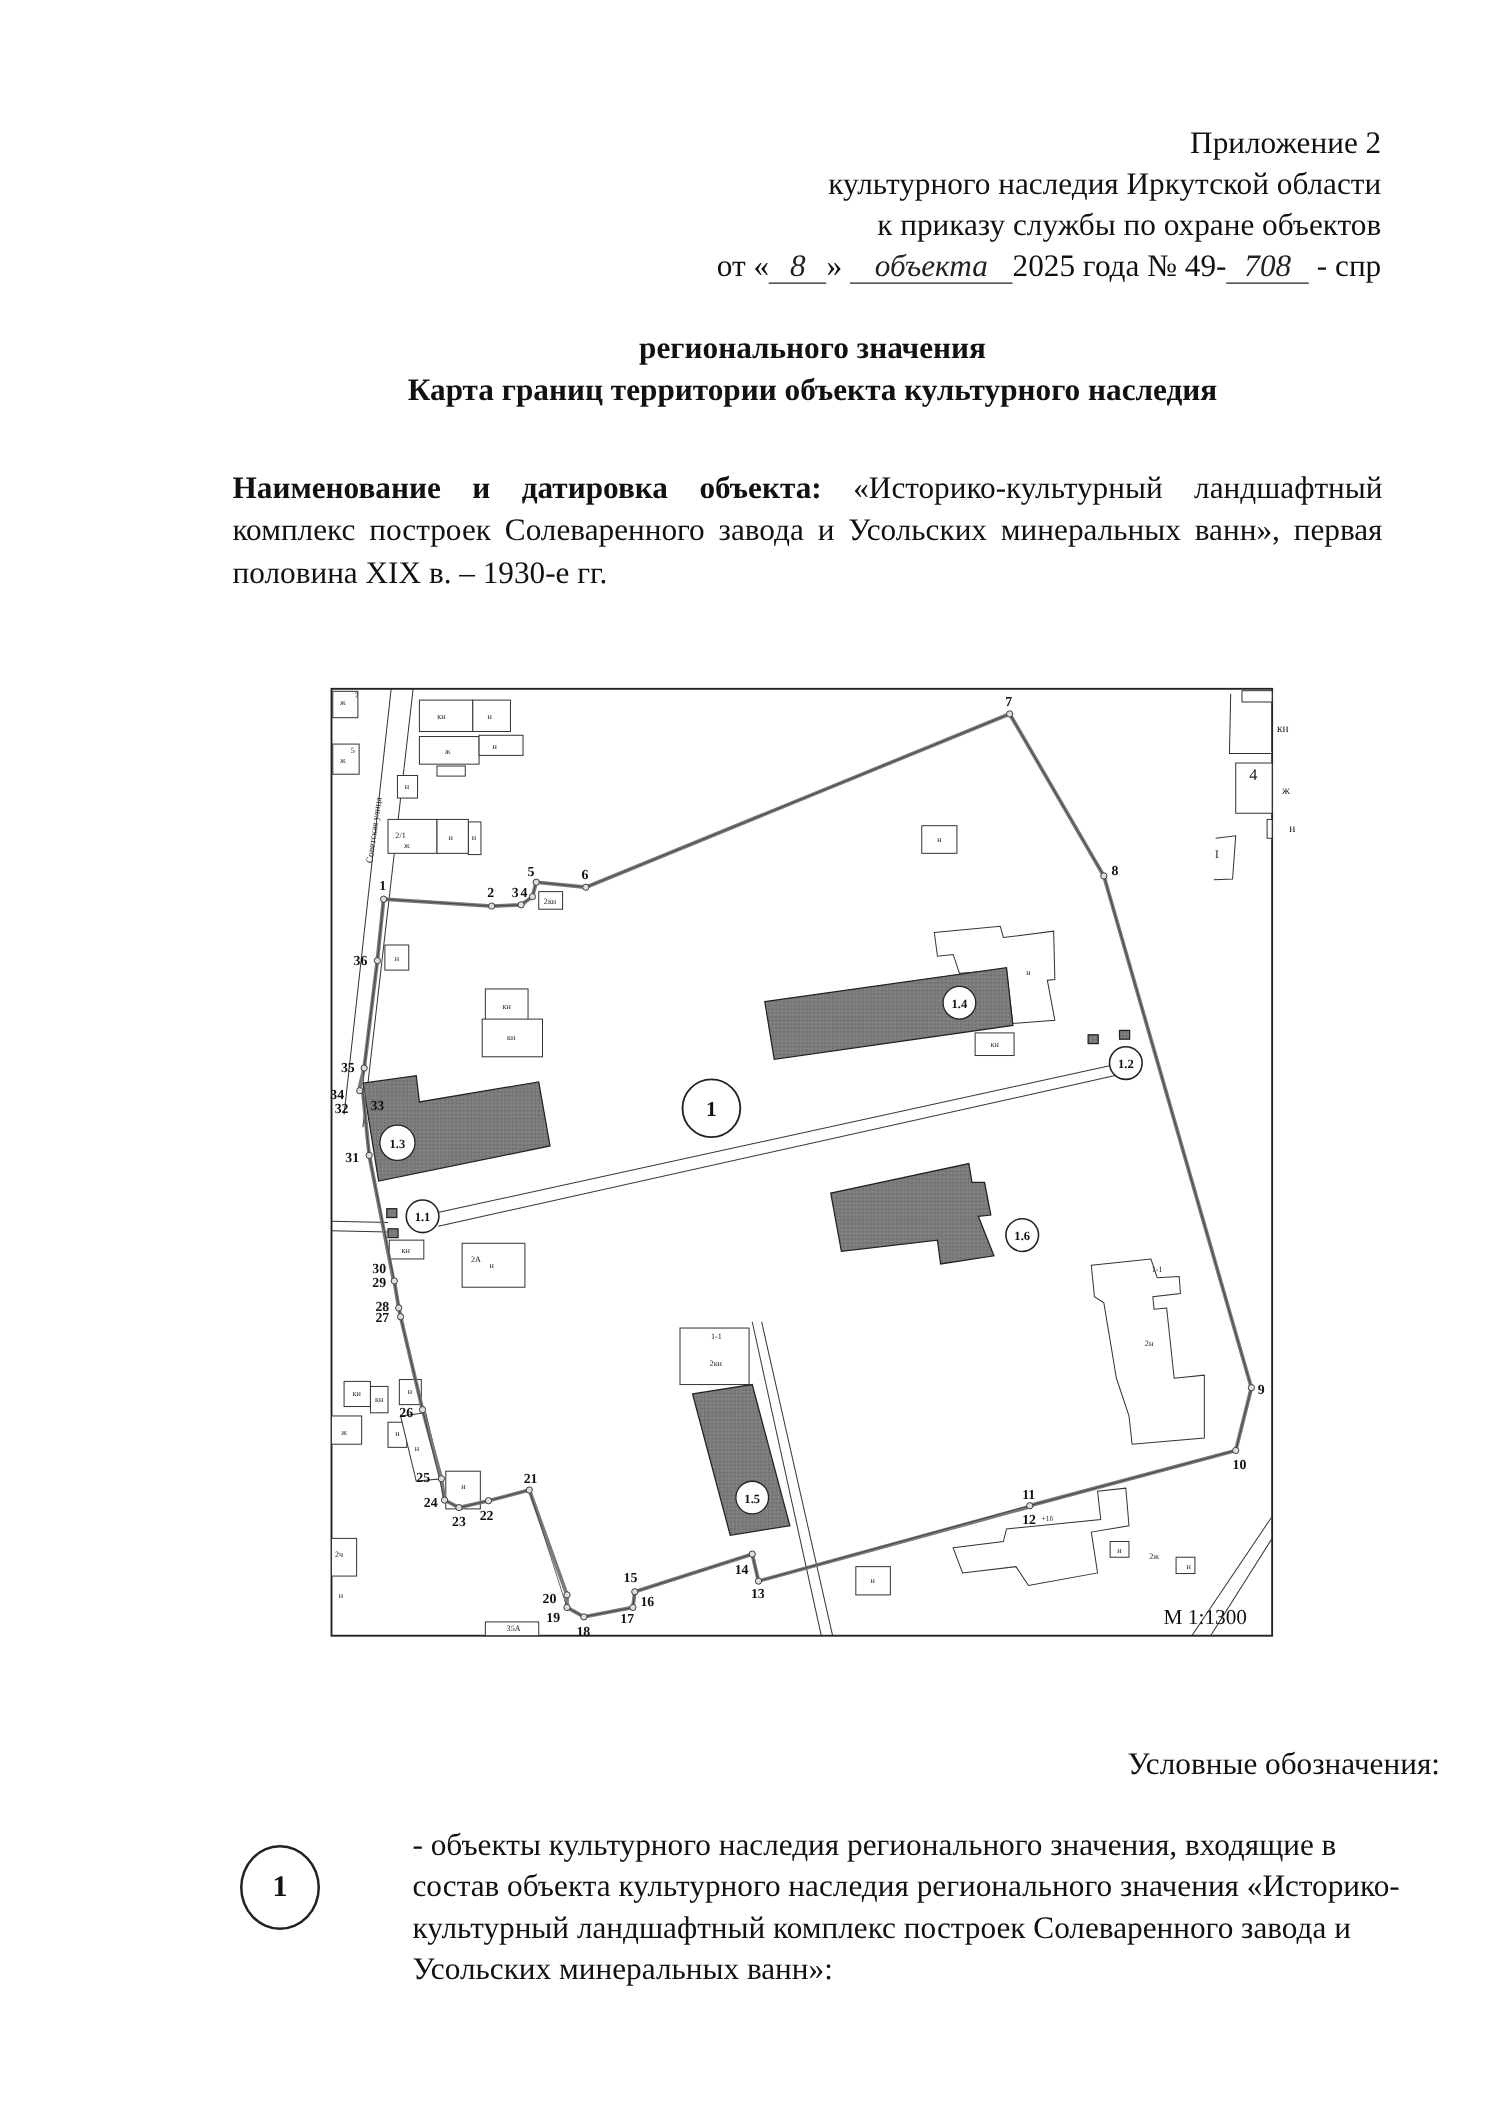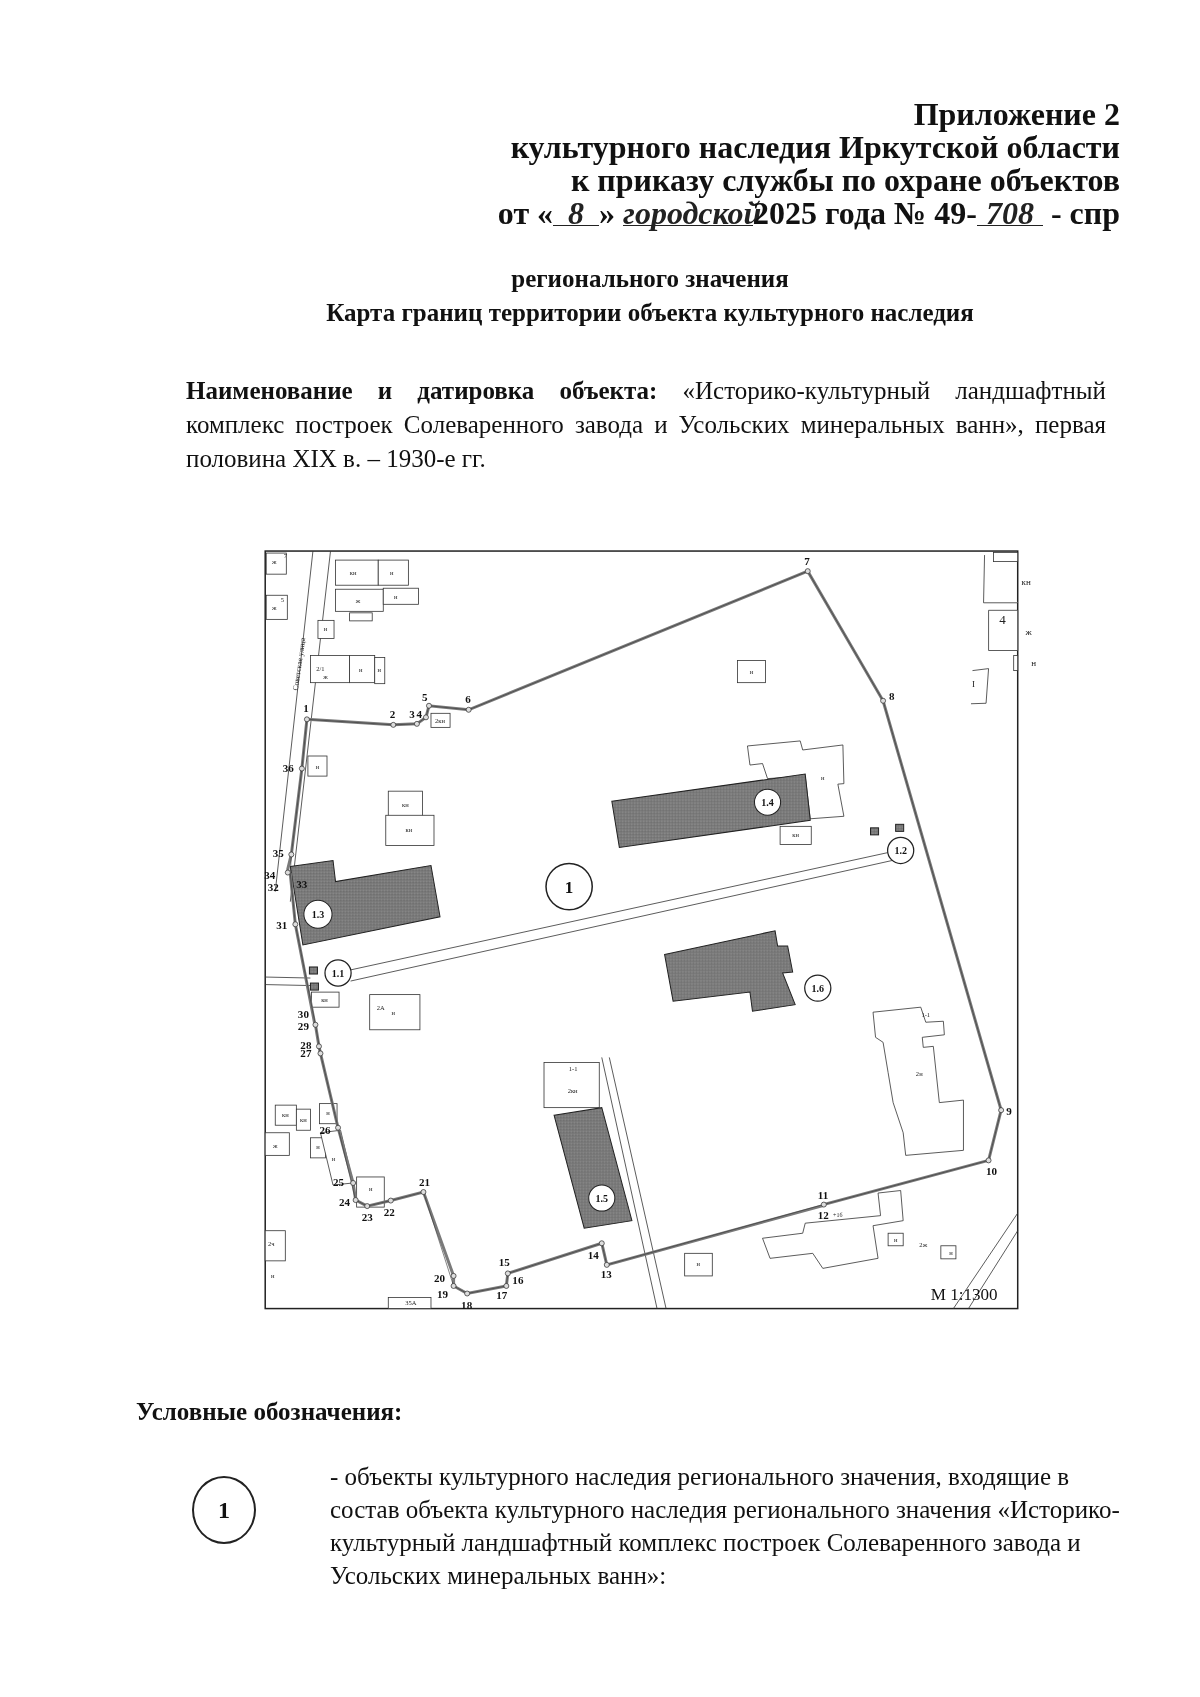--- a/index.html
+++ b/index.html
@@ -1,47 +1,47 @@
 <!DOCTYPE html>
 <html><head>
 <meta charset="utf-8">
 <style>
   html, body { margin:0; padding:0; background:#ffffff; }
   body { width:1200px; height:1697px; position:relative; overflow:hidden;
          font-family:"Liberation Serif", "DejaVu Serif", serif; color:#111; }
-  .hdr { position:absolute; right:80px; top:98px; text-align:right;
-         font-size:32px; line-height:33px;font-weight:bold; }
+  .hdr { position:absolute; right:95px; top:98px; text-align:right;
+         font-size:25px; line-height:33px; }
   .hdr .hw { font-family:"Liberation Serif", serif; font-style:italic; display:inline-block;
              border-bottom:1px solid #222; line-height:24px; text-align:center; color:#222; }
   .title { position:absolute; left:160px; width:980px; top:262px; text-align:center;
            font-weight:bold; font-size:25px; line-height:34px; }
   .body-text { position:absolute; left:172px; width:948px; top:360px;
                font-size:25px; line-height:34px; text-align:justify; }
   .body-text p { margin:14px; }
   .body-text b { font-weight:bold; }
   .map { position:absolute; left:260px; top:540px; width:780px; height:860px; }
   .map svg { width:780px; height:860px; display:block; }
-  .legend-title { position:absolute; left:136px; width:1000px; top:1396px; text-align:left;
-                  font-weight:bold; font-size:25px; line-height:32px; }
+  .legend-title { position:absolute; left:152px; width:1000px; top:1396px; text-align:right;
+                  font-weight:normal; font-size:25px; line-height:32px; }
   .legend-row { position:absolute; left:180px; top:1460px; width:940px; }
   .legend-symbol { position:absolute; left:12px; top:16px; width:60px; height:64px;
                    border:2px solid #222; border-radius:50%; text-align:center;
                    font-size:24px; line-height:64px; font-weight:bold; }
   .legend-text { position:absolute; left:150px; top:0; width:800px; font-size:25px; line-height:33px; }
 </style>
 </head>
 <body>
 
 <div class="hdr">
   <div>Приложение 2</div>
   <div>культурного наследия Иркутской области</div>
   <div>к приказу службы по охране объектов</div>
   <div>
     <span>от «</span><span class="hw" style="width:46px">8</span><span>»</span>
-    <span class="hw" style="width:130px">городской</span><span>2025 года № 49-</span><span class="hw" style="width:66px">708</span>
+    <span class="hw" style="width:130px">объекта</span><span>2025 года № 49-</span><span class="hw" style="width:66px">708</span>
     <span>- спр</span>
   </div>
 </div>
 
 <div class="title">
   <div>регионального значения</div>
   <div>Карта границ территории объекта культурного наследия</div>
 </div>
 
 <div class="body-text">

